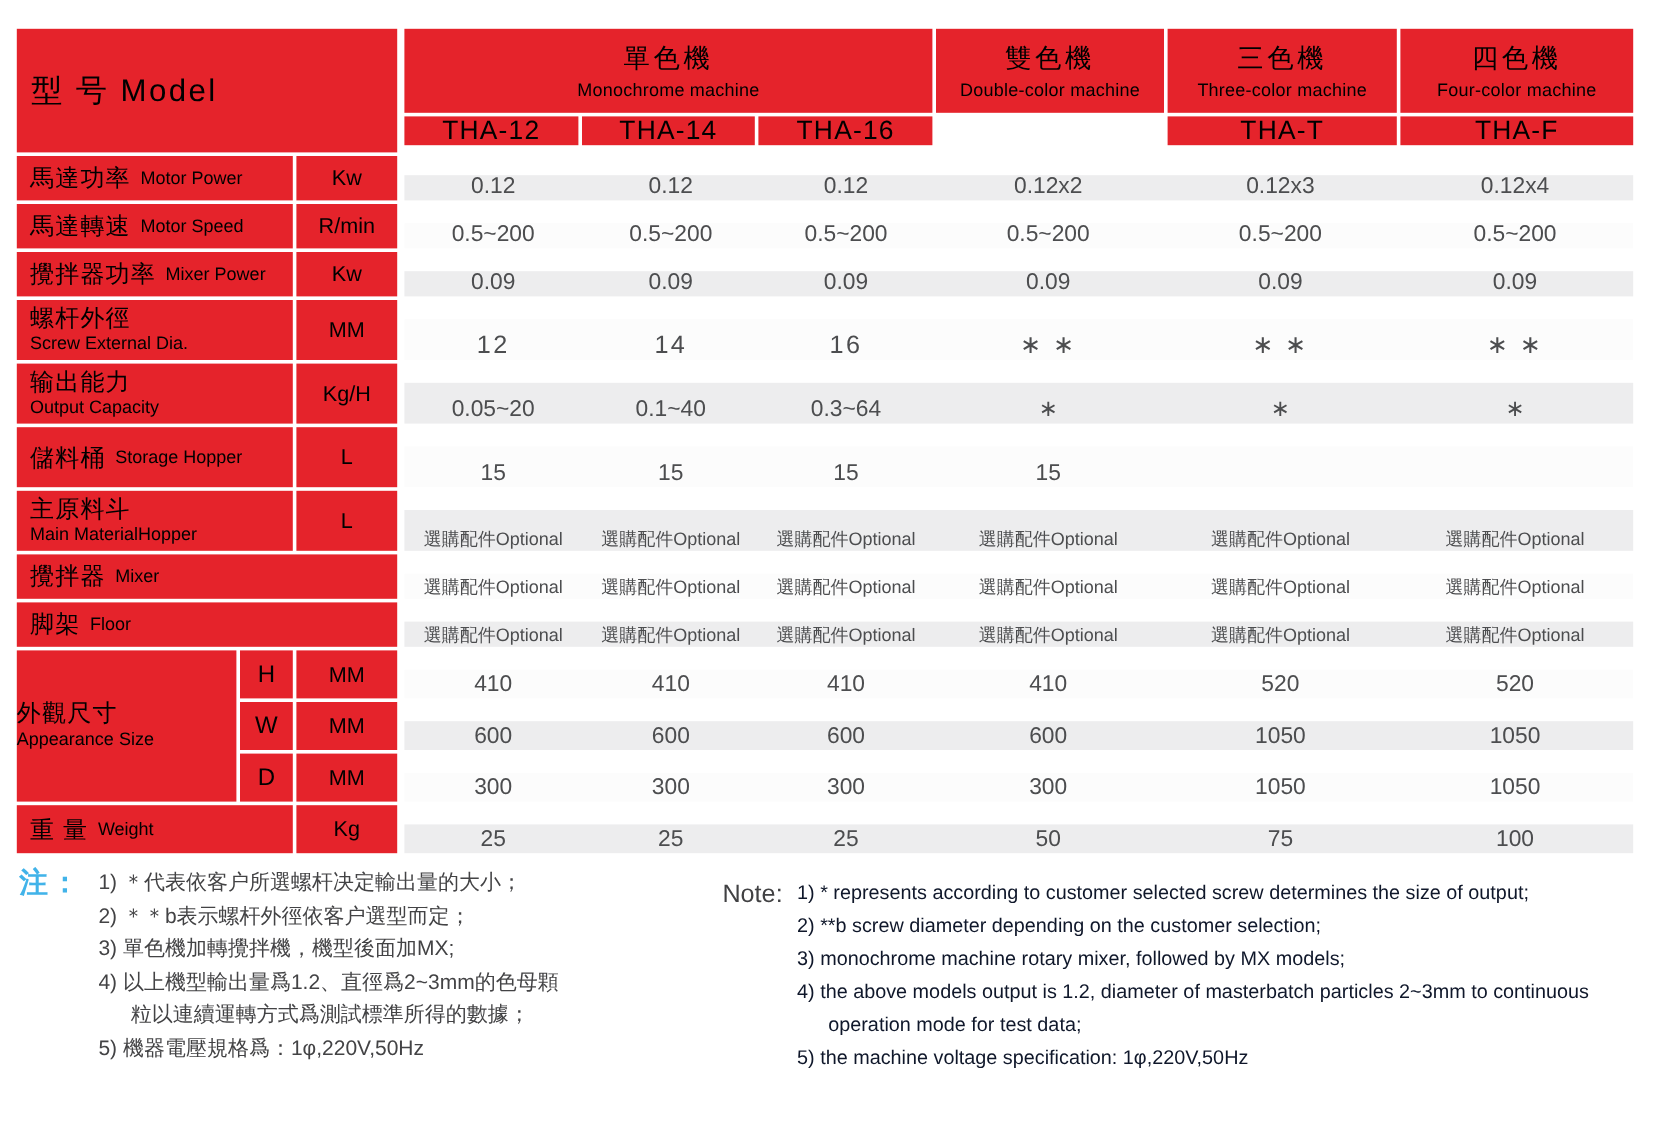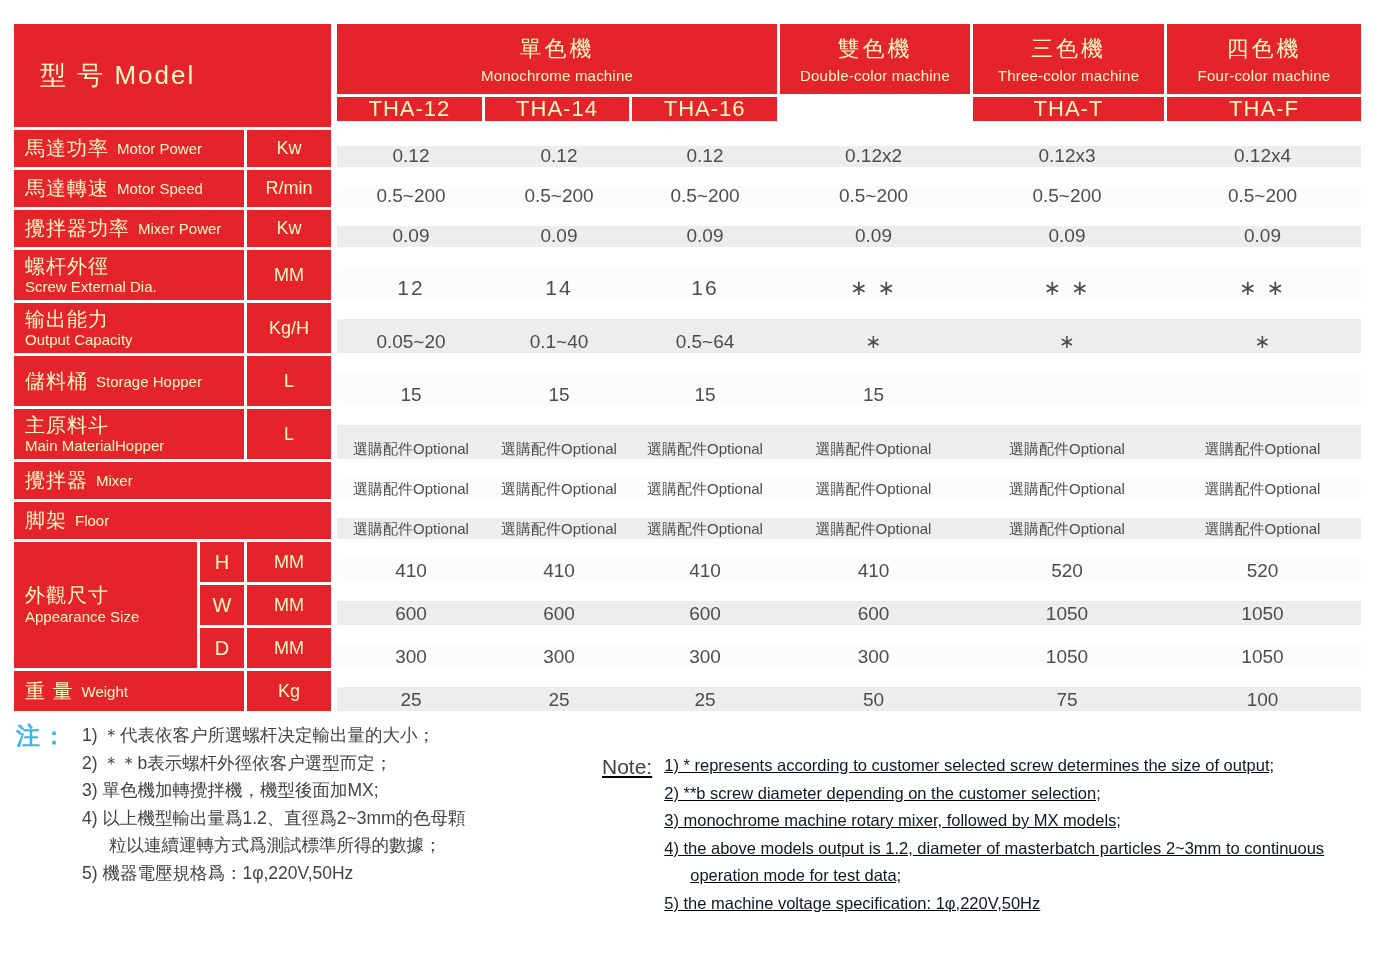--- a/index.html
+++ b/index.html
@@ -5,26 +5,26 @@
   * { margin:0; padding:0; box-sizing:border-box; }
   html,body { background:#ffffff; }
   body {
     width:1400px; height:956px;
     font-family:"Liberation Sans","DejaVu Sans",sans-serif;
     position:relative; overflow:hidden;
   }
   .page { position:absolute; left:0; top:0; width:1400px; height:956px; background:#ffffff; }
 
   .tbl { position:absolute; left:14px; top:24px; width:1347px; }
-  .red { background:#e5232b; color:#fef9c3; }
+  .red { background:#e5232b; color:#000000; }
 
   
   .hdr { display:flex; }
   .model-box { width:317px; height:103px; display:flex; align-items:center;
-               padding-left:26px; font-size:26px; letter-spacing:2px; }
+               padding-left:12px; font-size:26px; letter-spacing:2px; }
   .groups { margin-left:6px; display:flex; gap:3px; }
   .grp { display:flex; flex-direction:column; }
   .grp-title { height:70px; display:flex; flex-direction:column; align-items:center; justify-content:center; }
   .grp-cn { font-size:22px; letter-spacing:3px; }
   .grp-en { font-size:15px; margin-top:3px; letter-spacing:0.2px; }
   .models { display:flex; gap:3px; height:24px; margin-top:3px; }
   .mcell { flex:1; display:flex; align-items:center; justify-content:center; font-size:22px; letter-spacing:1px; }
   .w-mono { width:440px; } .w-d { width:190px; } .w-t { width:191px; } .w-f { width:194px; }
 
   
@@ -40,35 +40,35 @@
   .strip { margin-left:6px; width:1024px; display:flex; align-items:flex-end; color:#4c4d4f;margin-top:16px; }
   .bg-g { background:#ededee; } .bg-w { background:#fcfcfc; }
   .cell { text-align:center; font-size:19px; }
   .c1 { width:148px; } .c2 { width:148px; } .c3 { width:144px; }
   .c4 { width:193px; } .c5 { width:194px; } .c6 { width:197px; }
   .strip.opt .cell { font-size:15px; }
   .strip.ast .cell { font-size:21px; letter-spacing:2px; }
 
   
   .size-grp { display:flex; margin-top:3px; }
-  .size-label { width:214px; height:126px; padding-left:11px; display:flex; flex-direction:column;
+  .size-label { width:214px; height:126px; display:flex; flex-direction:column;
                 justify-content:center; line-height:1.25; }
   .size-label .cn { font-size:20px; letter-spacing:1px; }
   .size-label .en { font-size:15px; }
   .size-right { margin-left:3px; display:flex; flex-direction:column; }
   .size-sub { display:flex; height:40px; margin-bottom:3px; }
   .size-sub:last-child { margin-bottom:0; }
   .dim { width:44px; display:flex; align-items:center; justify-content:center; font-size:20px; }
 
   
   .notes-cn { position:absolute; left:16px; top:722px; display:flex; }
   .cn-badge { color:#41b3e9; font-size:24px; font-weight:bold; line-height:28px; margin-right:14px; letter-spacing:2px; }
   .cn-items { width:392px; }
   .cn-items .nitem { font-size:17.5px; line-height:27.5px; color:#434345; padding-left:27px; text-indent:-27px; }
-  .notes-en { position:absolute; left:602px; top:752px; display:flex;text-decoration:underline; }
+  .notes-en { position:absolute; left:602px; top:731px; display:flex; }
   .en-badge { color:#414143; font-size:21px; line-height:29px; margin-right:12px; }
   .en-items { width:728px; }
   .en-items .nitem { font-size:16.5px; line-height:27.5px; color:#0f172a; padding-left:26px; text-indent:-26px; }
 </style>
 </head>
 <body>
 
 <div class="page">
 
   <div class="tbl">
@@ -185,21 +185,21 @@
 
     <div class="srow h50">
       <div class="lab lab2 red">
         <span class="cn">输出能力</span>
         <span class="en">Output Capacity</span>
       </div>
       <div class="unit red">Kg/H</div>
       <div class="strip bg-g">
         <div class="cell c1">0.05~20</div>
         <div class="cell c2">0.1~40</div>
-        <div class="cell c3">0.5~64</div>
+        <div class="cell c3">0.3~64</div>
         <div class="cell c4">∗</div>
         <div class="cell c5">∗</div>
         <div class="cell c6">∗</div>
       </div>
     </div>
 
     <div class="srow h50">
       <div class="lab red">
         <span class="cn">儲料桶</span>
         <span class="en">Storage Hopper</span>

